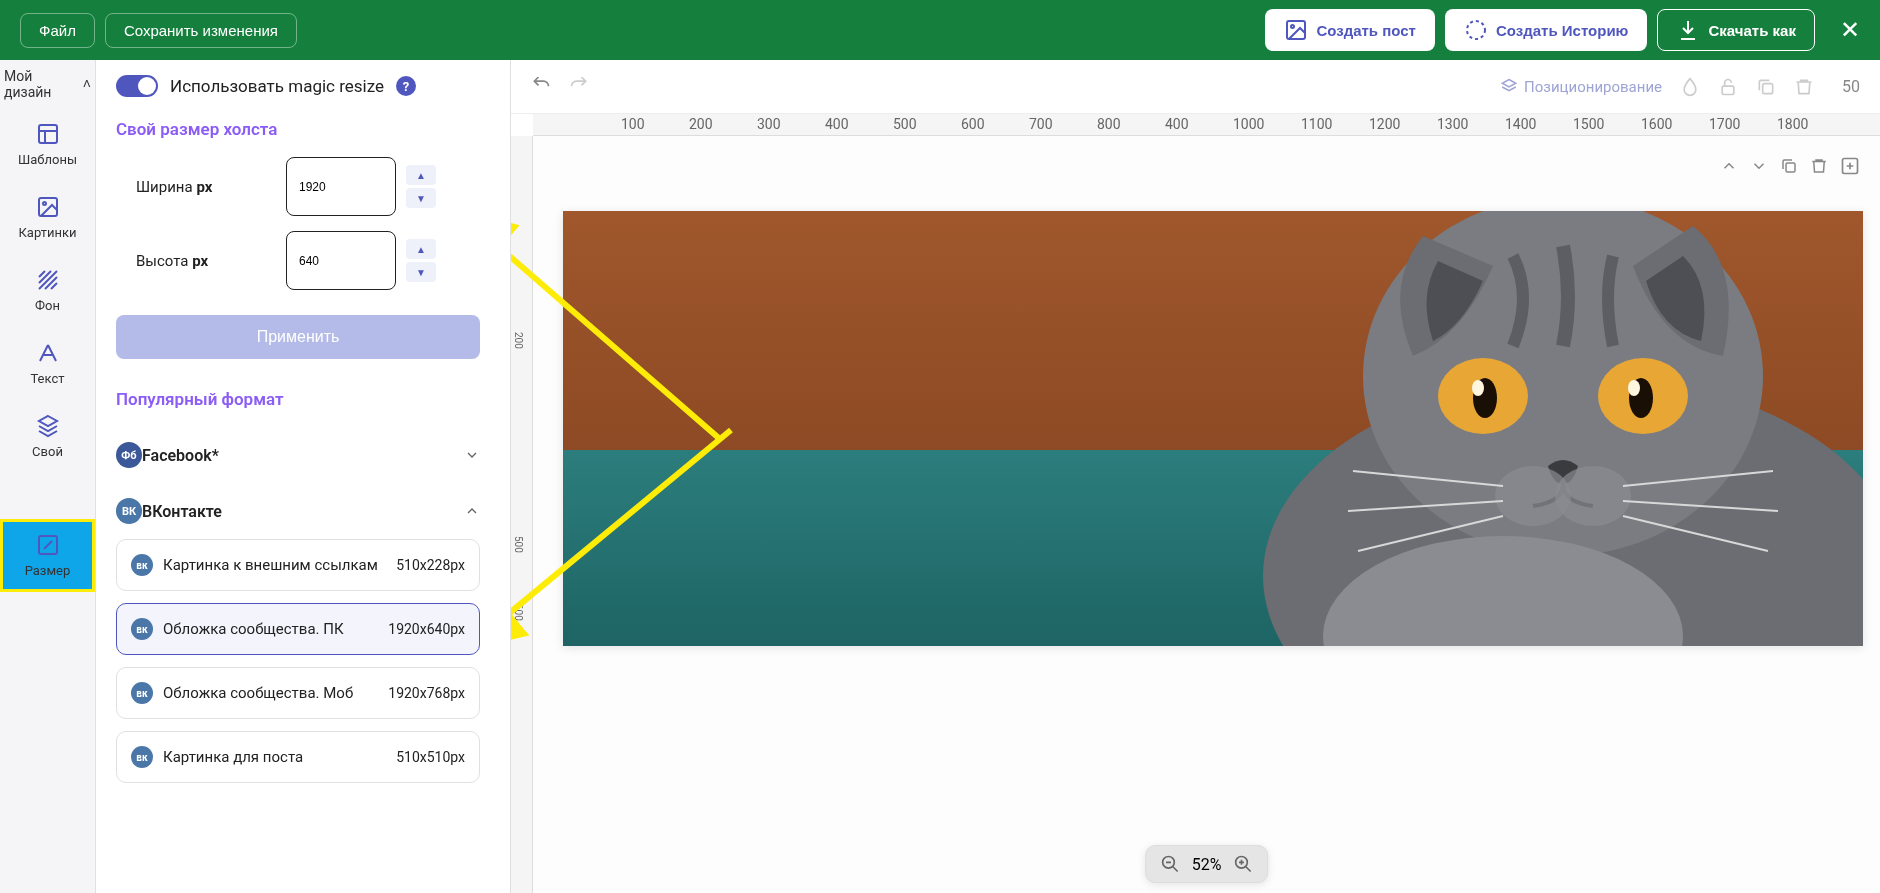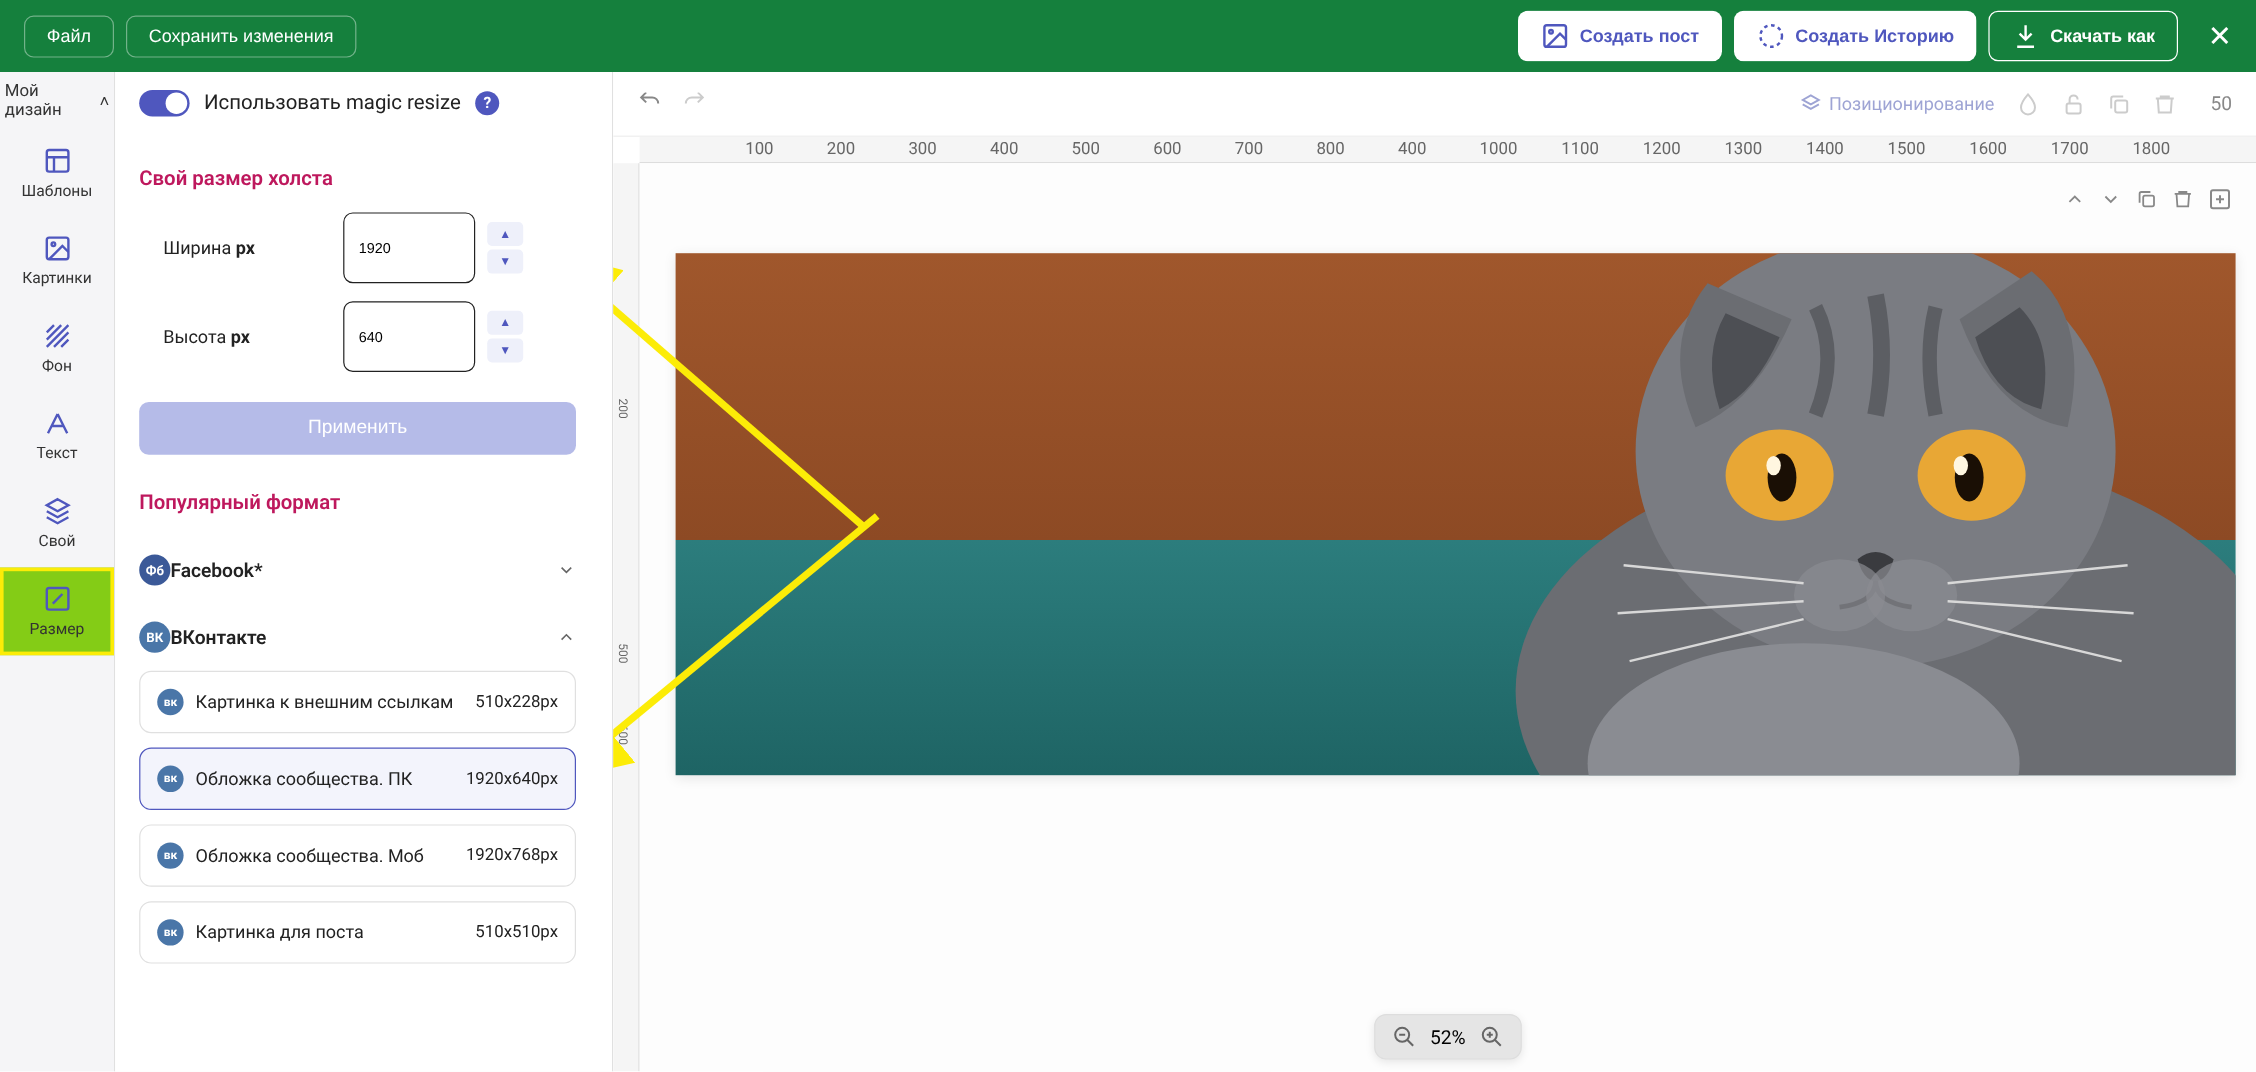--- a/index.html
+++ b/index.html
@@ -10,35 +10,35 @@
 .topbar-spacer { flex: 1; }
 .topbar-btn.white { background: #fff; color: #4f57be; display: flex; align-items: center; gap: 8px; font-weight: 600; }
 .topbar-btn.outlined { background: transparent; border: 1.5px solid #fff; color: #fff; display: flex; align-items: center; gap: 8px; font-weight: 600; }
 .close-x { color: #fff; font-size: 24px; cursor: pointer; margin-left: 15px; }
 
 .main { display: flex; height: calc(100% - 60px); }
 
 .leftbar { width: 96px; background: #f5f5f7; border-right: 1px solid #e0e0e0; overflow-y: auto; flex-shrink: 0; }
 .design-label { font-size: 14px; color: #333; padding: 8px 4px; display: flex; align-items: center; justify-content: space-between; }
 .nav-item { display: flex; flex-direction: column; align-items: center; padding: 14px 4px; cursor: pointer; color: #333; font-size: 13px; gap: 6px; }
-.nav-item.active { background: #84cc16; outline: 3px solid #fcec07; outline-offset: -3px; }
+.nav-item.active { background: #0ea5e9; outline: 3px solid #fcec07; outline-offset: -3px; margin-top: 46px; }
 .nav-icon { width: 24px; height: 24px; color: #4f57be; }
 
 .panel { width: 415px; background: #fff; border-right: 1px solid #e0e0e0; padding: 15px 30px 15px 20px; overflow-y: auto; position: relative; flex-shrink: 0; }
 .panel::-webkit-scrollbar { width: 8px; }
 .panel::-webkit-scrollbar-thumb { background: #999; border-radius: 4px; }
 .panel::-webkit-scrollbar-track { background: #eee; }
 
-.magic-row { display: flex; align-items: center; gap: 12px; margin-bottom: 42px; }
+.magic-row { display: flex; align-items: center; gap: 12px; margin-bottom: 22px; }
 .toggle { width: 42px; height: 22px; background: #4f57be; border-radius: 11px; position: relative; cursor: pointer; }
 .toggle::after { content: ''; position: absolute; width: 18px; height: 18px; background: #fff; border-radius: 50%; top: 2px; right: 2px; }
 .magic-label { font-size: 17px; color: #222; }
 .help-circle { width: 20px; height: 20px; background: #4f57be; color: #fff; border-radius: 50%; display: flex; align-items: center; justify-content: center; font-size: 13px; font-weight: 700; cursor: pointer; }
 
-.section-title { font-size: 17px; font-weight: 600; color: #be185d; margin-bottom: 18px; }
+.section-title { font-size: 17px; font-weight: 600; color: #8b5cf6; margin-bottom: 18px; }
 .dim-row { display: flex; align-items: center; margin-bottom: 15px; gap: 10px; }
 .dim-label { width: 160px; font-size: 15px; color: #222; padding-left: 20px; }
 .dim-label b { font-weight: 700; }
 .dim-input { width: 110px; height: 59px; border: 1.5px solid #222; border-radius: 8px; padding: 0 12px; font-size: 12px; }
 .spinner { display: flex; flex-direction: column; gap: 3px; }
 .spinner-btn { width: 30px; height: 20px; background: #eef0fa; border: none; border-radius: 4px; cursor: pointer; color: #4f57be; font-size: 10px; }
 
 .apply-btn { width: 100%; height: 44px; background: #b5bbe8; color: #fff; border: none; border-radius: 8px; font-size: 16px; cursor: pointer; margin: 10px 0 30px; }
 
 .platform-row { display: flex; align-items: center; gap: 0; padding: 15px 0; cursor: pointer; }

